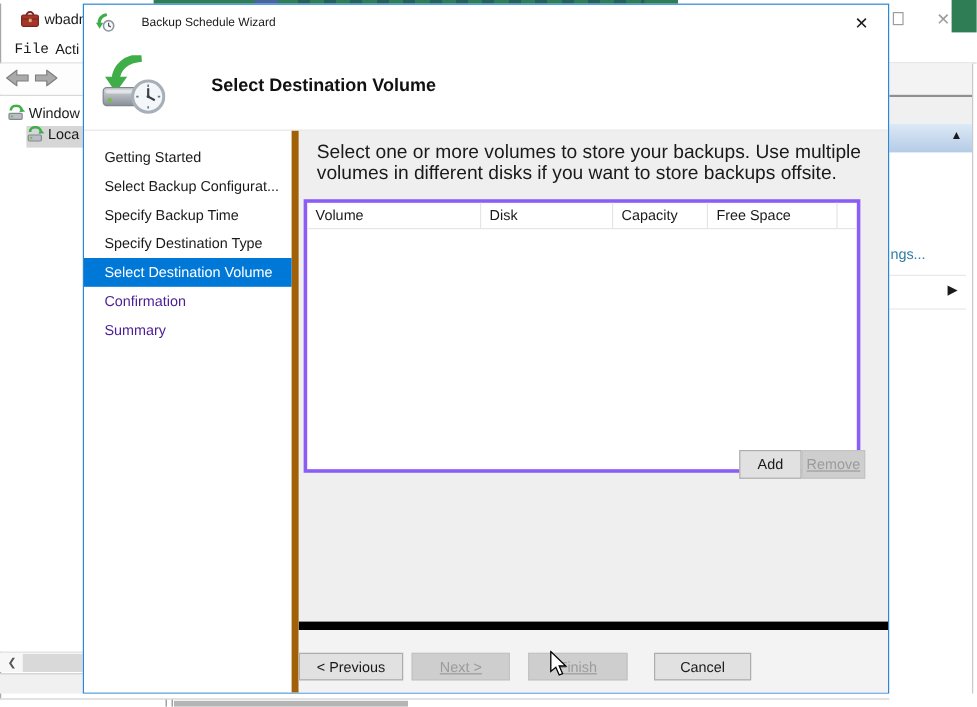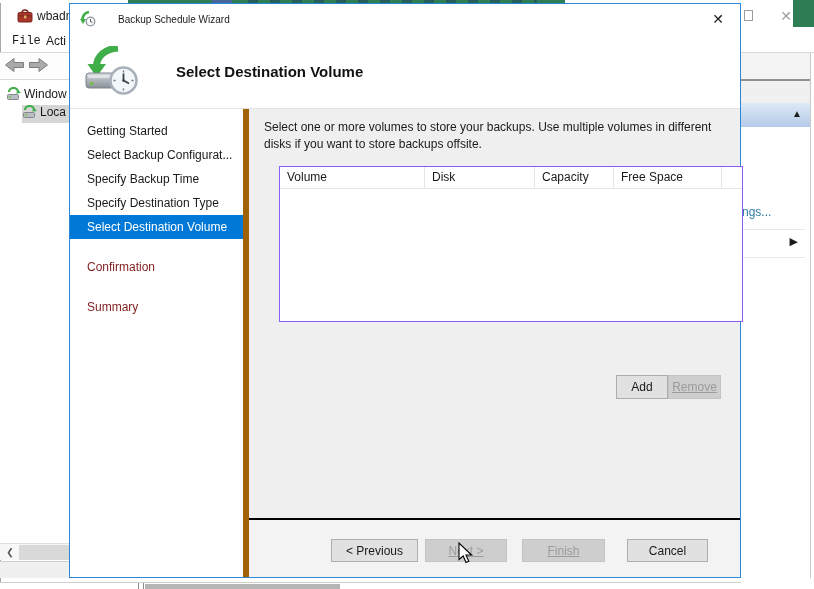--- a/index.html
+++ b/index.html
@@ -62,35 +62,35 @@
   #wiz-title { font-size:10px; color:#1a1a1a; margin-left:22px; }
   #wiz-close { position:absolute; right:12px; top:5px; width:20px; height:20px; font-size:14px;
      color:#1a1a1a; text-align:center; line-height:20px; }
   #wiz-header { height:75px; display:flex; align-items:center; border-bottom:1px solid #e3e3e3; }
   #wiz-header-icon { margin-left:14px; }
   #wiz-page-title { font-size:15px; font-weight:bold; color:#111; margin-left:38px; }
   #wiz-body { flex:1; display:flex; min-height:0; }
   #wiz-sidebar { width:179px; background:#ffffff; border-right:6px solid #a16207; padding-top:10px; }
   .step { height:24px; line-height:24px; padding-left:17px; font-size:12px; color:#1a1a1a; white-space:nowrap; overflow:hidden; }
   .step.selected { background:var(--selected-step); color:#ffffff; }
-  .step.pending { color:#7f1d1d;margin-top:16px; }
+  .step.pending { color:#4c1d95; }
   #wiz-content { flex:1; background:#efefef; position:relative; }
-  #wiz-desc { position:absolute; left:15px; top:10px; width:462px; font-size:12px; line-height:17px; color:#1a1a1a; }
-  #vol-table { position:absolute; left:30px; top:57px; width:464px; height:156px; background:#ffffff;
-     border:1px solid #8b5cf6; }
+  #wiz-desc { position:absolute; left:15px; top:10px; width:462px; font-size:16px; line-height:17px; color:#1a1a1a; }
+  #vol-table { position:absolute; left:4px; top:57px; width:464px; height:228px; background:#ffffff;
+     border:3px solid #8b5cf6; }
   #vol-header { display:flex; height:22px; border-bottom:1px solid #e5e5e5; }
   .col-h { font-size:12px; color:#1a1a1a; padding:3px 0 0 7px; border-right:1px solid #e5e5e5; overflow:hidden; white-space:nowrap; }
   .col-volume { width:145px; } .col-disk { width:110px; } .col-capacity { width:79px; } .col-freespace { width:108px; }
   #addremove-row { position:absolute; top:266px; left:0; right:19px; display:flex; justify-content:flex-end; }
   .btn { font-family:"Liberation Sans", sans-serif; font-size:12px; color:#1a1a1a;
      background:#e1e1e1; border:1px solid #adadad; height:24px; text-align:center; }
   .btn.disabled { background:#cecece; border-color:#c3c3c3; color:var(--disabled-text);text-decoration:underline; }
   #btn-add { width:52px; } #btn-remove { width:53px; }
   #wiz-command { position:absolute; left:0; right:0; bottom:0; height:59px; background:#f3f3f3;
-     border-top:2px solid #000000; display:flex; align-items:flex-start; justify-content:flex-end;
+     border-top:7px solid #000000; display:flex; align-items:flex-start; justify-content:flex-start;
      padding-top:19px; padding-right:32px; }
   #wiz-command .btn { height:23px; }
   #btn-previous { width:87px; margin-right:7px; }
   #btn-next { width:82px; margin-right:15px; }
   #btn-finish { width:83px; margin-right:22px; }
   #btn-cancel { width:81px; }
 
   #cursor { left:458px; top:542px; z-index:30; pointer-events:none; }
 </style>
 </head>

